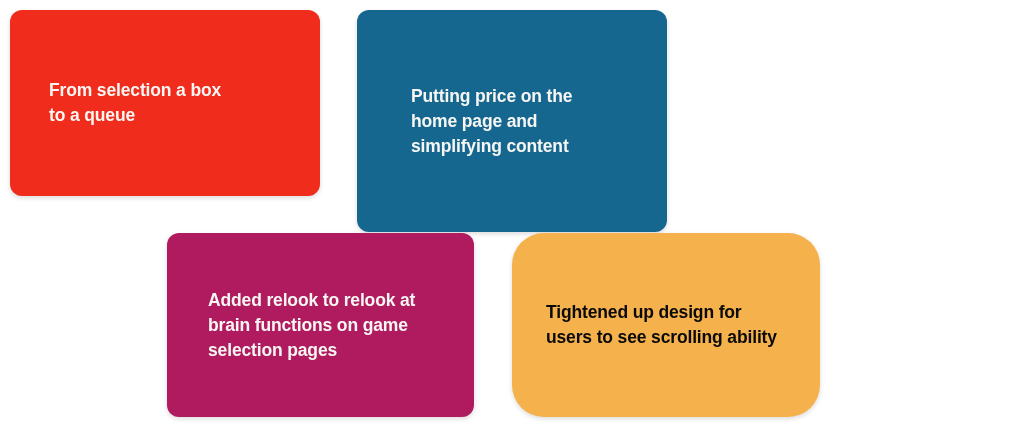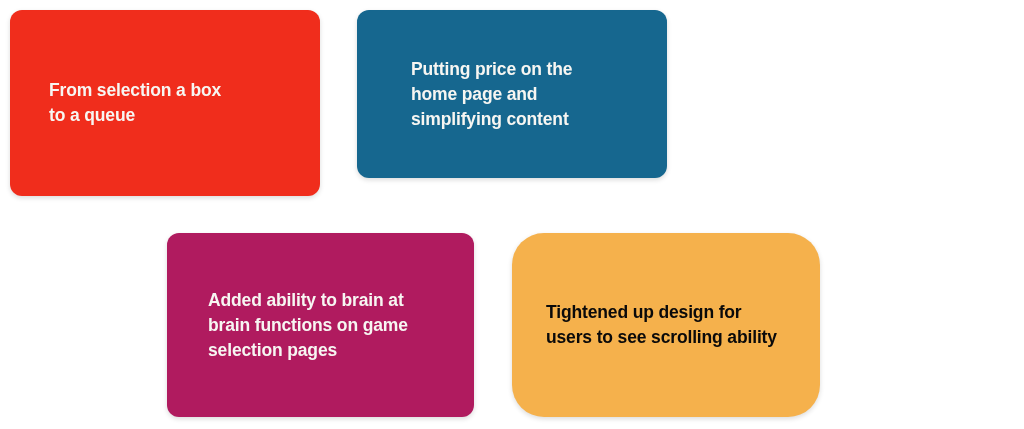--- a/index.html
+++ b/index.html
@@ -46,21 +46,21 @@
     left: 10px;
     top: 10px;
     width: 310px;
     height: 186px;
     padding: 0 22px 0 39px;
   }
   .card-2 {
     left: 357px;
     top: 10px;
     width: 310px;
-    height: 168px;
+    height: 222px;
     padding: 0 22px 0 54px;
   }
   .card-3 {
     left: 705px;
     top: 10px;
     width: 309px;
     height: 186px;
     padding: 0 18px 0 41px;
   }
 
@@ -92,21 +92,21 @@
   </div>
 
   <div class="card card-2" style="background-color: rgb(22, 103, 143); color: rgb(247, 246, 242);">
     <p class="card-text">Putting price on the
 home page and
 simplifying content</p>
   </div>
 
 
   <div class="card card-4" style="background-color: rgb(176, 27, 95); color: rgb(247, 246, 242);">
-    <p class="card-text">Added ability to brain at
+    <p class="card-text">Added relook to relook at
 brain functions on game
 selection pages</p>
   </div>
 
   <div class="card card-5" style="background-color: rgb(245, 177, 76); color: rgb(10, 10, 10);">
     <p class="card-text">Tightened up design for
 users to see scrolling ability</p>
   </div>
 
 </div>

